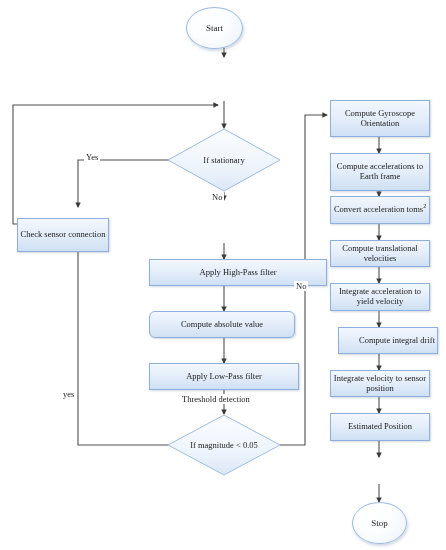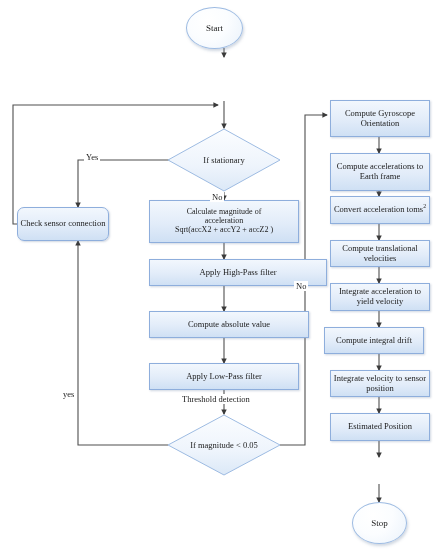--- a/index.html
+++ b/index.html
@@ -149,35 +149,30 @@
           <stop offset="100%" stop-color="#dbe8f7"></stop>
         </linearGradient>
       </defs>
       <polygon points="57,1 113,32 57,63 1,32" fill="url(#dg1)" stroke="#9dbbe2" stroke-width="1"></polygon>
     </svg>
     <div class="diamond-label fs85">
       <span>If stationary</span>
     </div>
   </div>
 
-  <div class="node proc fs85" style="left:17px; top:207px; width:92px; height:34px;border-radius:7px;">
+  <div class="node proc fs85" style="left:17px; top:218px; width:92px; height:34px;">
     <span>Check sensor connection</span>
   </div>
 
-  <div class="node proc fs8" style="left:149px; top:200px; width:150px; height:43px; flex-direction:column; justify-content:center;">
-    <span>Calculate magnitude of</span>
-    <span>acceleration</span>
-    <span>Sqrt(accX2 + accY2 + accZ2 )</span>
-  </div>
 
   <div class="node proc fs85" style="left:149px; top:259px; width:178px; height:27px;">
     <span>Apply High-Pass filter</span>
   </div>
 
-  <div class="node proc fs85" style="left:149px; top:311px; width:160px; height:27px;">
+  <div class="node proc fs85" style="left:149px; top:311px; width:146px; height:27px;border-radius:6px;">
     <span>Compute absolute value</span>
   </div>
 
   <div class="node proc fs85" style="left:149px; top:363px; width:150px; height:27px;">
     <span>Apply Low-Pass filter</span>
   </div>
 
   <div class="diamond-wrap" style="left:167px; top:414px; width:114px; height:62px;">
     <svg width="114" height="62" viewBox="0 0 114 62">
       <defs>
@@ -208,21 +203,21 @@
   </div>
 
   <div class="node proc fs85" style="left:330px; top:240px; width:100px; height:27px;">
     <span>Compute translational velocities</span>
   </div>
 
   <div class="node proc fs85" style="left:330px; top:283px; width:100px; height:28px;">
     <span>Integrate acceleration to yield velocity</span>
   </div>
 
-  <div class="node proc fs85" style="left:324px; top:327px; width:100px; height:27px;">
+  <div class="node proc fs85" style="left:338px; top:327px; width:100px; height:27px;justify-content:flex-end;">
     <span>Compute integral drift</span>
   </div>
 
   <div class="node proc fs85" style="left:330px; top:370px; width:100px; height:27px;">
     <span>Integrate velocity to sensor position</span>
   </div>
 
   <div class="node proc fs85" style="left:330px; top:413px; width:100px; height:28px;">
     <span>Estimated Position</span>
   </div>

